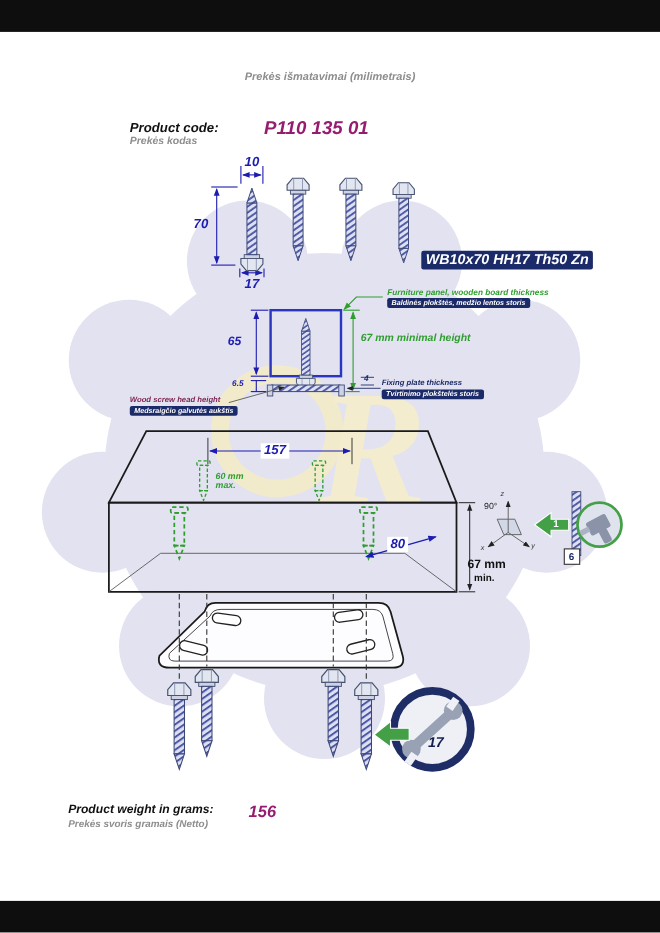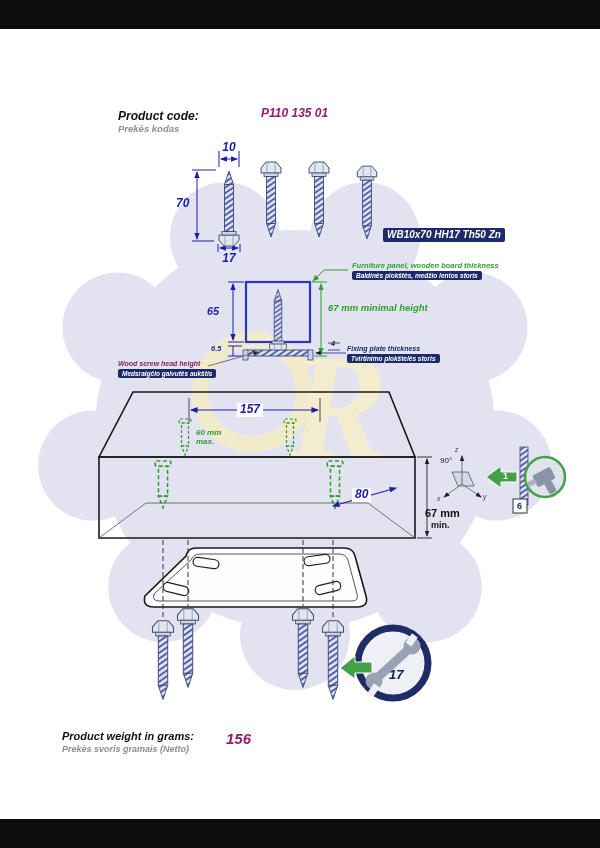--- a/index.html
+++ b/index.html
@@ -185,29 +185,30 @@
       <circle cx="393" cy="663" r="35" fill="#eef0f6" stroke="#1f2d66" stroke-width="7"></circle>
       <line x1="376" y1="679" x2="410" y2="648" stroke="#99a1b4" stroke-width="9" stroke-linecap="round"></line>
       <circle cx="412" cy="646" r="8.5" fill="#99a1b4"></circle>
       <rect x="408" y="634" width="7" height="11" fill="#eef0f6" transform="rotate(35 411 640)"></rect>
       <circle cx="374" cy="681" r="8.5" fill="#99a1b4"></circle>
       <rect x="370" y="684" width="7" height="11" fill="#eef0f6" transform="rotate(35 373 690)"></rect>
     </g>
     <polygon points="340,668 355,656 355,662 372,662 372,673 355,673 355,679" fill="#43a047" stroke="#ffffff" stroke-width="1"></polygon>
   </svg>
 
+  <div class="lbl bi gray" style="top:65px;left:0;width:100%;text-align:center;font-size:10px">Prekės išmatavimai (milimetrais)</div>
 
   <div class="lbl bi" style="top:110px;left:118px;font-size:12px;color:#111">Product code:</div>
   <div class="lbl bi gray" style="top:124px;left:118px;font-size:9.5px">Prekės kodas</div>
-  <div class="lbl bi purple" style="top:107px;left:261px;font-size:12px">P110 135 01</div>
+  <div class="lbl bi purple" style="top:107px;left:240px;font-size:17px">P110 135 01</div>
 
   <div class="lbl bi blue" style="top:141px;left:216px;width:26px;text-align:center;font-size:12px">10</div>
   <div class="lbl bi blue" style="top:197px;left:176px;font-size:12px">70</div>
   <div class="lbl bi blue" style="top:252px;left:216px;width:26px;text-align:center;font-size:12px">17</div>
-  <div class="lbl navybox" style="top:228px;left:383px;font-size:10px">WB10x70 HH17 Th50 Zn</div>
+  <div class="lbl navybox" style="top:228px;left:383px;font-size:13px">WB10x70 HH17 Th50 Zn</div>
 
   <div class="lbl bi green" style="top:262px;left:352px;font-size:7.5px">Furniture panel, wooden board thickness</div>
   <div class="lbl navybox" style="top:271px;left:352px;font-size:6.5px">Baldinės plokštės, medžio lentos storis</div>
 
   <div class="lbl bi blue" style="top:305px;left:207px;font-size:11px">65</div>
   <div class="lbl bi green" style="top:303px;left:328px;font-size:9.5px">67 mm minimal height</div>
   <div class="lbl bi blue" style="top:345px;left:211px;font-size:7.5px">6.5</div>
   <div class="lbl bi navy" style="top:340px;left:331px;font-size:7.5px">4</div>
 
   <div class="lbl bi navy" style="top:345px;left:347px;font-size:7px">Fixing plate thickness</div>

